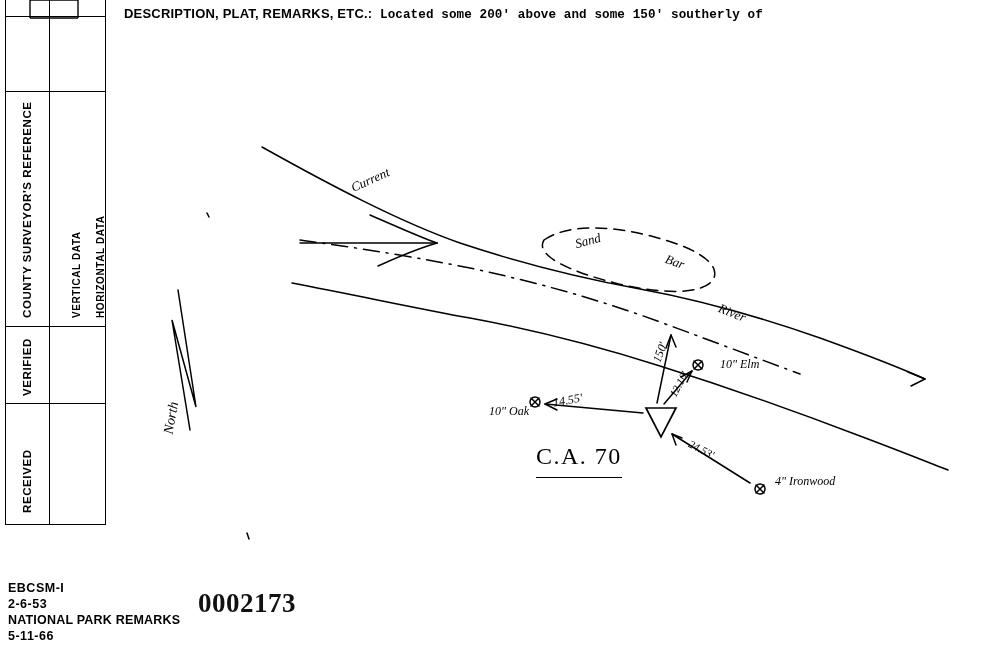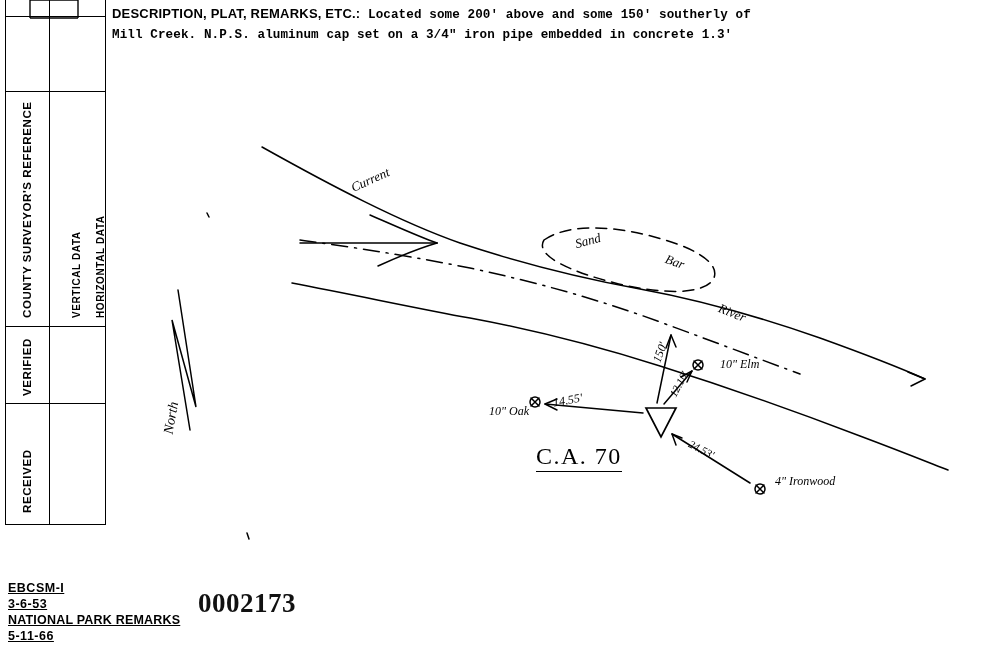--- a/index.html
+++ b/index.html
@@ -30,20 +30,21 @@
     white-space: nowrap;
   }
   .desc-label {
     font-family: "Liberation Sans", sans-serif;
     font-size: 13px;
     font-weight: 700;
     letter-spacing: 0.2px;
   }
   .desc-line {
     font-weight: 700;
+    margin-left: 12px;
   }
 
   
   .side-table {
     position: absolute;
     left: 5px;
     top: -4px;
     width: 101px;
     height: 529px;
   }
@@ -113,21 +114,20 @@
   
   .footer {
     position: absolute;
     left: 8px;
     top: 580px;
     font-family: "Liberation Sans", sans-serif;
     font-weight: 700;
     font-size: 12.5px;
     line-height: 16px;
     letter-spacing: 0.5px;
-    text-decoration: underline;
   }
   .footer .nps {
     letter-spacing: 0.2px;
   }
   .stamp-number {
     position: absolute;
     left: 198px;
     top: 588px;
     font-family: "Liberation Serif", serif;
     font-weight: 700;
@@ -155,21 +155,21 @@
     position: absolute;
   }
   .ca70 {
     position: absolute;
     left: 536px;
     top: 443px;
     font-family: "Liberation Serif", serif;
     font-size: 24px;
     letter-spacing: 1.5px;
     border-bottom: 1.6px solid #000;
-    padding-bottom: 1px;
+    padding-bottom: 7px;
   }
   .lbl-current { left: 350px; top: 172px; transform: rotate(-24deg); }
   .lbl-sand    { left: 575px; top: 233px; transform: rotate(-15deg); }
   .lbl-bar     { left: 665px; top: 254px; transform: rotate(20deg); }
   .lbl-river   { left: 718px; top: 305px; transform: rotate(22deg); }
   .lbl-north   { left: 155px; top: 410px; transform: rotate(-80deg); font-size: 14px; }
   .lbl-150     { left: 650px; top: 345px; transform: rotate(-70deg); font-size: 12px; }
   .lbl-12-10   { left: 665px; top: 378px; transform: rotate(-62deg); font-size: 11px; }
   .lbl-1455    { left: 553px; top: 393px; transform: rotate(-10deg); font-size: 12px; }
   .lbl-oak     { left: 489px; top: 404px; font-size: 12px; }
@@ -204,21 +204,20 @@
       <line x1="30" y1="18" x2="78" y2="18"></line>
       <line x1="30" y1="0" x2="78" y2="0"></line>
     </g>
   </svg>
 
   <div class="desc-block">
     <div class="desc-line">
       <span class="desc-label">DESCRIPTION, PLAT, REMARKS, ETC.:</span>
       <span>Located some 200' above and some 150' southerly of</span>
     </div>
-    <div class="desc-line">Mill Creek.  N.P.S. aluminum cap set on a 3/4" iron pipe embedded in concrete 1.3'</div>
   </div>
 
   <svg class="drawing" viewBox="0 0 999 661" xmlns="http://www.w3.org/2000/svg">
     <g fill="none" stroke="#000" stroke-width="1.5" stroke-linecap="round">
 
       <path d="M262,147 C330,185 400,222 460,243 C520,263 580,278 640,289
                C700,300 760,317 820,338 C870,356 905,370 925,379"></path>
 
       <path d="M925,379 L908,372 M925,379 L911,386"></path>
 
@@ -277,19 +276,19 @@
   <div class="hand lbl-1455">14.55'</div>
   <div class="hand lbl-oak">10" Oak</div>
   <div class="hand lbl-elm">10" Elm</div>
   <div class="hand lbl-2453">24.53'</div>
   <div class="hand lbl-ironwood">4" Ironwood</div>
 
   <div class="ca70">C.A. 70</div>
 
   <div class="footer">
     <div>EBCSM-I</div>
-    <div>3-6-53</div>
+    <div>2-6-53</div>
     <div class="nps">NATIONAL PARK REMARKS</div>
     <div>5-11-66</div>
   </div>
   <div class="stamp-number">0002173</div>
 
 </div>
 
 </body></html>

